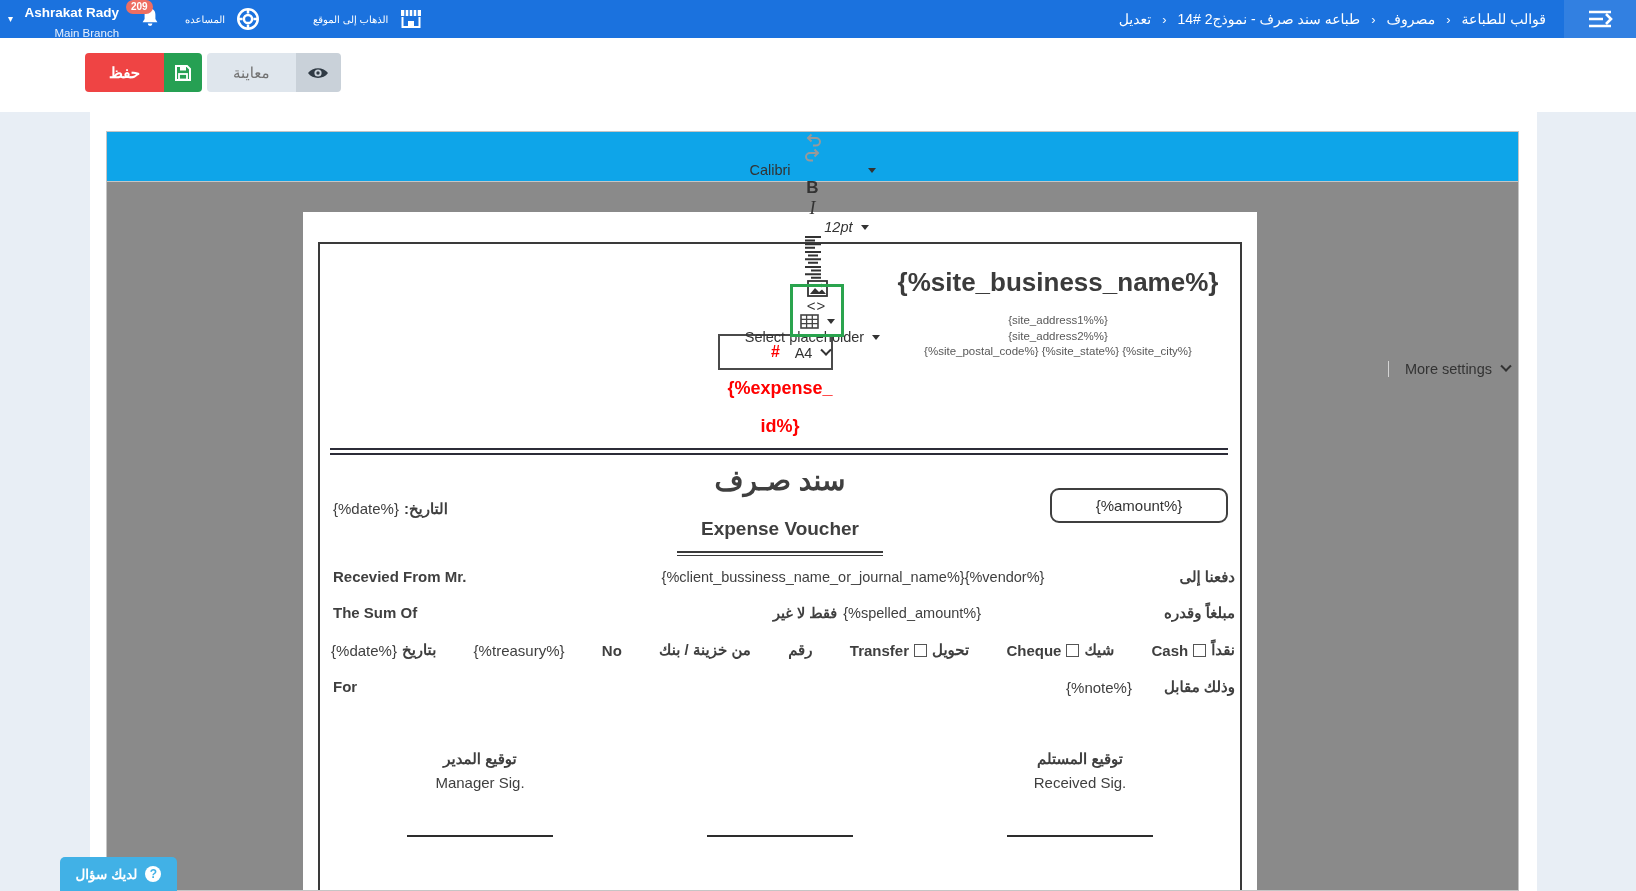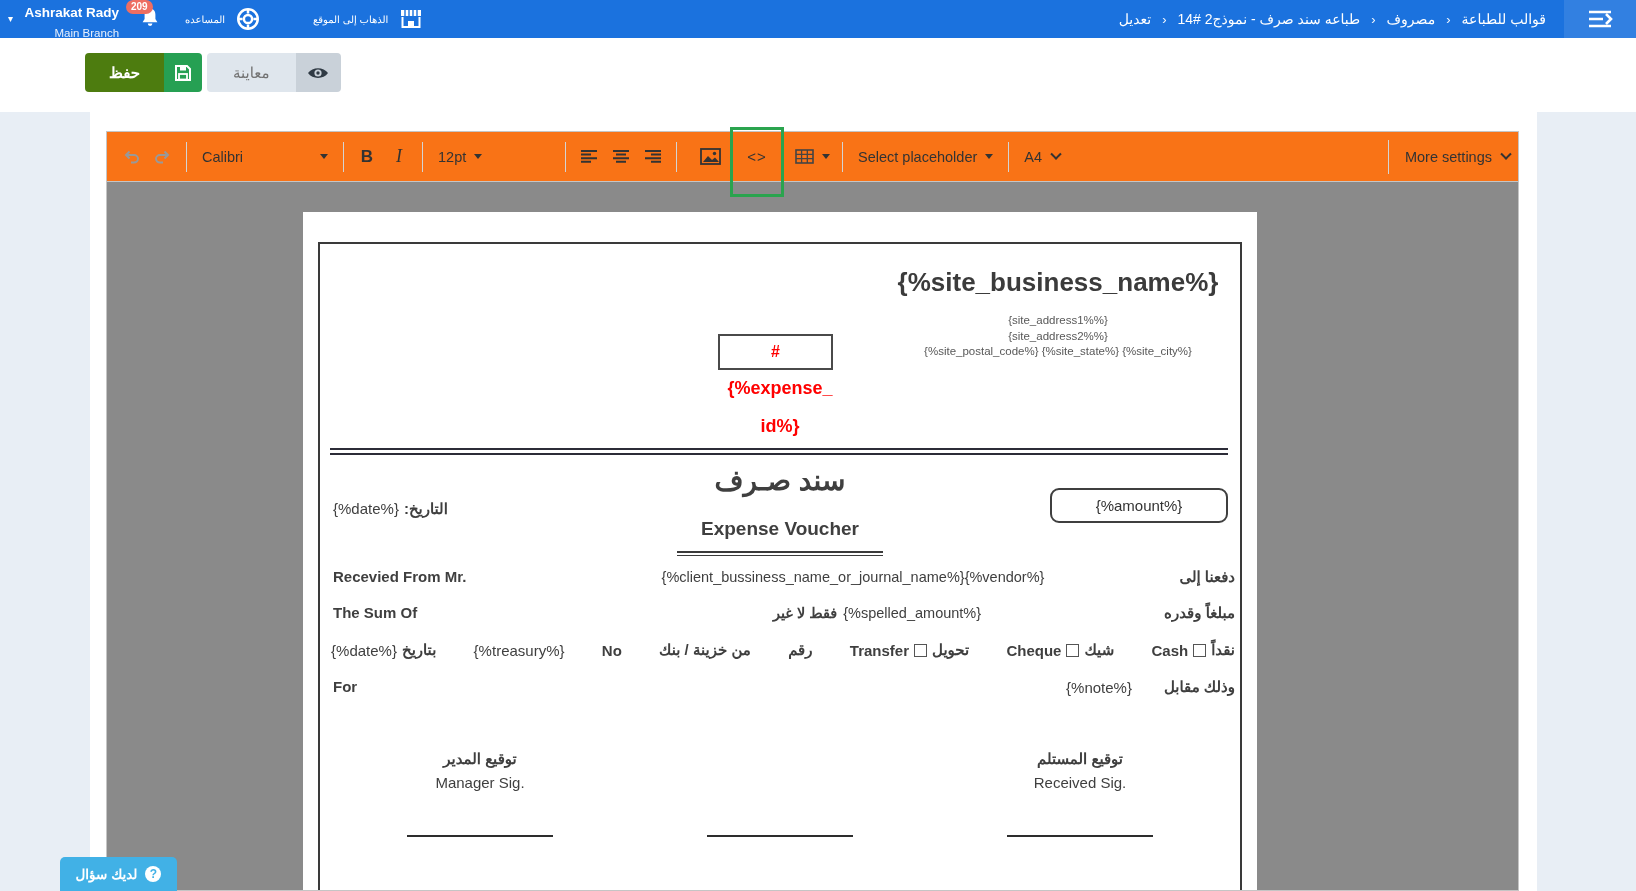--- a/index.html
+++ b/index.html
@@ -24,42 +24,42 @@
                 font-size:14px; white-space:nowrap; }
   .crumb { cursor:pointer; }
   .crumb-sep { margin:0 11px; font-size:13px; opacity:.95; }
   .nav-toggle { position:absolute; right:0; top:0; width:72px; height:38px; background:rgba(255,255,255,0.10);
                 display:flex; align-items:center; justify-content:center; cursor:pointer; }
 
   
   .header-bar { position:absolute; left:0; top:38px; width:1636px; height:74px; background:#ffffff; }
   .btn-split { position:absolute; top:15px; height:39px; display:flex; border-radius:4px; overflow:hidden; cursor:pointer; }
   .btn-save { left:85px; }
-  .btn-save .btn-txt { background:#4d7c0f; color:#fff; font-weight:bold; font-size:15px; padding:10px 24px;
+  .btn-save .btn-txt { background:#ef4444; color:#fff; font-weight:bold; font-size:15px; padding:10px 24px;
                        display:flex; align-items:center; }
   .btn-save .btn-ico { background:#26a053; width:38px; display:flex; align-items:center; justify-content:center; }
   .btn-preview { left:207px; }
   .btn-preview .btn-txt { background:#dfe6ed; color:#737373; font-size:15px; padding:0 26px; display:flex; align-items:center; }
   .btn-preview .btn-ico { background:#c9d1d9; width:45px; display:flex; align-items:center; justify-content:center; }
 
   
   .card { position:absolute; left:90px; top:112px; width:1447px; height:779px; background:#fff; }
   .editor { position:absolute; left:16px; top:19px; width:1413px; height:760px; }
-  .toolbar { position:relative; height:51px; background:#f97316; border:1px solid #c5c5c5; display:flex;
-             align-items:center; padding:0 8px; z-index:2; }
+  .toolbar { position:relative; height:51px; background:#0ea5e9; border:1px solid #c5c5c5; display:flex;
+             align-items:center; padding:0 8px; z-index:2;flex-direction:column; }
   .tbtn { height:34px; min-width:32px; display:flex; align-items:center; justify-content:center; color:#333;
           cursor:pointer; border-radius:3px; padding:0 5px; position:relative; }
   .tsep { width:1px; height:30px; background:#d4d4d4; margin:0 7px; }
   .tselect { display:flex; align-items:center; cursor:pointer; color:#333; font-size:14.5px; padding:0 8px; height:34px; }
   .caret { width:0; height:0; border-left:4px solid transparent; border-right:4px solid transparent;
            border-top:5px solid #333; margin-left:8px; }
   .chev { width:8px; height:8px; border-right:2px solid #333; border-bottom:2px solid #333;
           transform:rotate(45deg) translate(-2px,-2px); margin-left:10px; }
   .font-select { width:142px; justify-content:space-between; }
-  .size-select { width:128px; justify-content:flex-start; }
+  .size-select { width:128px; justify-content:flex-end;font-style:italic; }
   .b-label { font-weight:bold; font-size:17px; }
   .i-label { font-family:"Liberation Serif", serif; font-style:italic; font-size:18px; }
   .code-label { font-size:15px; letter-spacing:1px; color:#333; }
   .code-highlight { position:absolute; left:-4px; right:-4px; top:-13px; bottom:-23px;
                     border:3px solid #2aa44e; z-index:5; pointer-events:none; }
   .more-settings { margin-left:auto; border-left:1px solid #d4d4d4; padding-left:16px; height:34px;
                    display:flex; align-items:center; font-size:14.5px; color:#333; cursor:pointer; }
 
   .canvas { position:absolute; left:0; top:51px; width:1413px; height:709px; background:#8a8a8a;
             border:1px solid #c5c5c5; border-top:none; overflow:hidden; }

